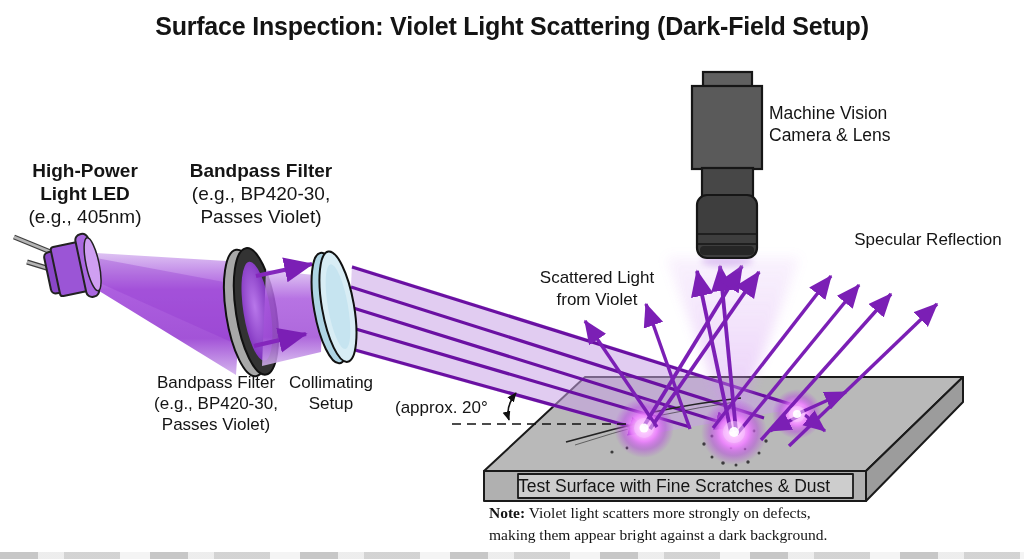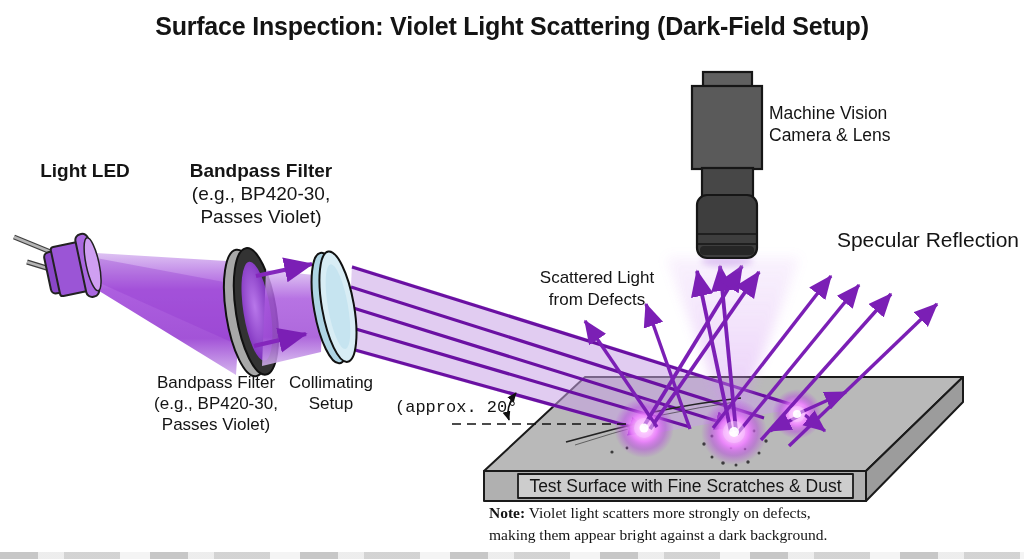--- a/index.html
+++ b/index.html
@@ -10,24 +10,24 @@
   .lbl{position:absolute;color:#141414;}
   .ctr{text-align:center;}
   .b{font-weight:bold;}
   #title{left:0;top:12px;width:1024px;text-align:center;font-size:25px;font-weight:bold;letter-spacing:-0.2px;}
   #led-label{left:5px;top:159px;width:160px;font-size:19px;line-height:23px;}
   #bp-top-label{left:171px;top:159px;width:180px;font-size:19px;line-height:23px;}
   #bp-bottom-label{left:126px;top:372px;width:180px;font-size:17px;line-height:21px;}
   #col-label{left:281px;top:372px;width:100px;font-size:17px;line-height:21px;}
   #cam-label{left:769px;top:102px;font-size:17.5px;line-height:22px;font-weight:normal;}
   #scat-label{left:517px;top:267px;width:160px;font-size:17px;line-height:22px;}
-  #spec-label{left:833px;top:229px;width:190px;font-size:21px;line-height:22px;}
-  #angle-label{left:395px;top:398px;font-size:17px;font-family:Liberation Mono, monospace;}
+  #spec-label{left:833px;top:229px;width:190px;font-size:17px;line-height:22px;}
+  #angle-label{left:395px;top:398px;font-size:17px;}
   #surface-label{left:518px;top:474px;width:335px;height:24px;line-height:24px;
-                 text-align:center;font-size:17.5px;color:#151515;}
+                 text-align:left;font-size:17.5px;color:#151515;}
   #note{left:489px;top:502px;font-size:15.5px;line-height:21.5px;font-family:Liberation Serif, serif;}
   #bottom-strip{position:absolute;left:0;top:552px;width:1024px;height:7px;opacity:.5;
      background:repeating-linear-gradient(90deg,#8f8f8f 0 38px,#dcdcdc 38px 64px,#a8a8a8 64px 120px,#e9e9e9 120px 150px);}
 </style>
 </head>
 <body>
 
 <div id="stage">
 
 <svg width="1024" height="559" viewBox="0 0 1024 559">
@@ -199,21 +199,23 @@
     <rect x="697" y="195" width="60" height="63" rx="10" fill="#3e3e3e"></rect>
     <path d="M698,234 L756,234" stroke-width="1.6"></path>
     <path d="M698,244 L756,244" stroke-width="1.6"></path>
     <rect x="700" y="246" width="54" height="9" rx="4" fill="#262626" stroke="none"></rect>
   </g>
 </svg>
 
 <div id="title" class="lbl">Surface Inspection: Violet Light Scattering (Dark-Field Setup)</div>
 
 <div id="led-label" class="lbl ctr">
+  <div class="b">High-Power</div>
   <div class="b">Light LED</div>
+  <div>(e.g., 405nm)</div>
 </div>
 
 <div id="bp-top-label" class="lbl ctr">
   <div class="b">Bandpass Filter</div>
   <div>(e.g., BP420-30,</div>
   <div>Passes Violet)</div>
 </div>
 
 <div id="bp-bottom-label" class="lbl ctr">
   <div>Bandpass Filter</div>
@@ -226,21 +228,21 @@
   <div>Setup</div>
 </div>
 
 <div id="cam-label" class="lbl">
   <div>Machine Vision</div>
   <div>Camera &amp; Lens</div>
 </div>
 
 <div id="scat-label" class="lbl ctr">
   <div>Scattered Light</div>
-  <div>from Defects</div>
+  <div>from Violet</div>
 </div>
 
 <div id="spec-label" class="lbl ctr">
   <div>Specular Reflection</div>
 </div>
 
 <div id="angle-label" class="lbl">(approx. 20°</div>
 
 <div id="surface-label" class="lbl">Test Surface with Fine Scratches &amp; Dust</div>
 

